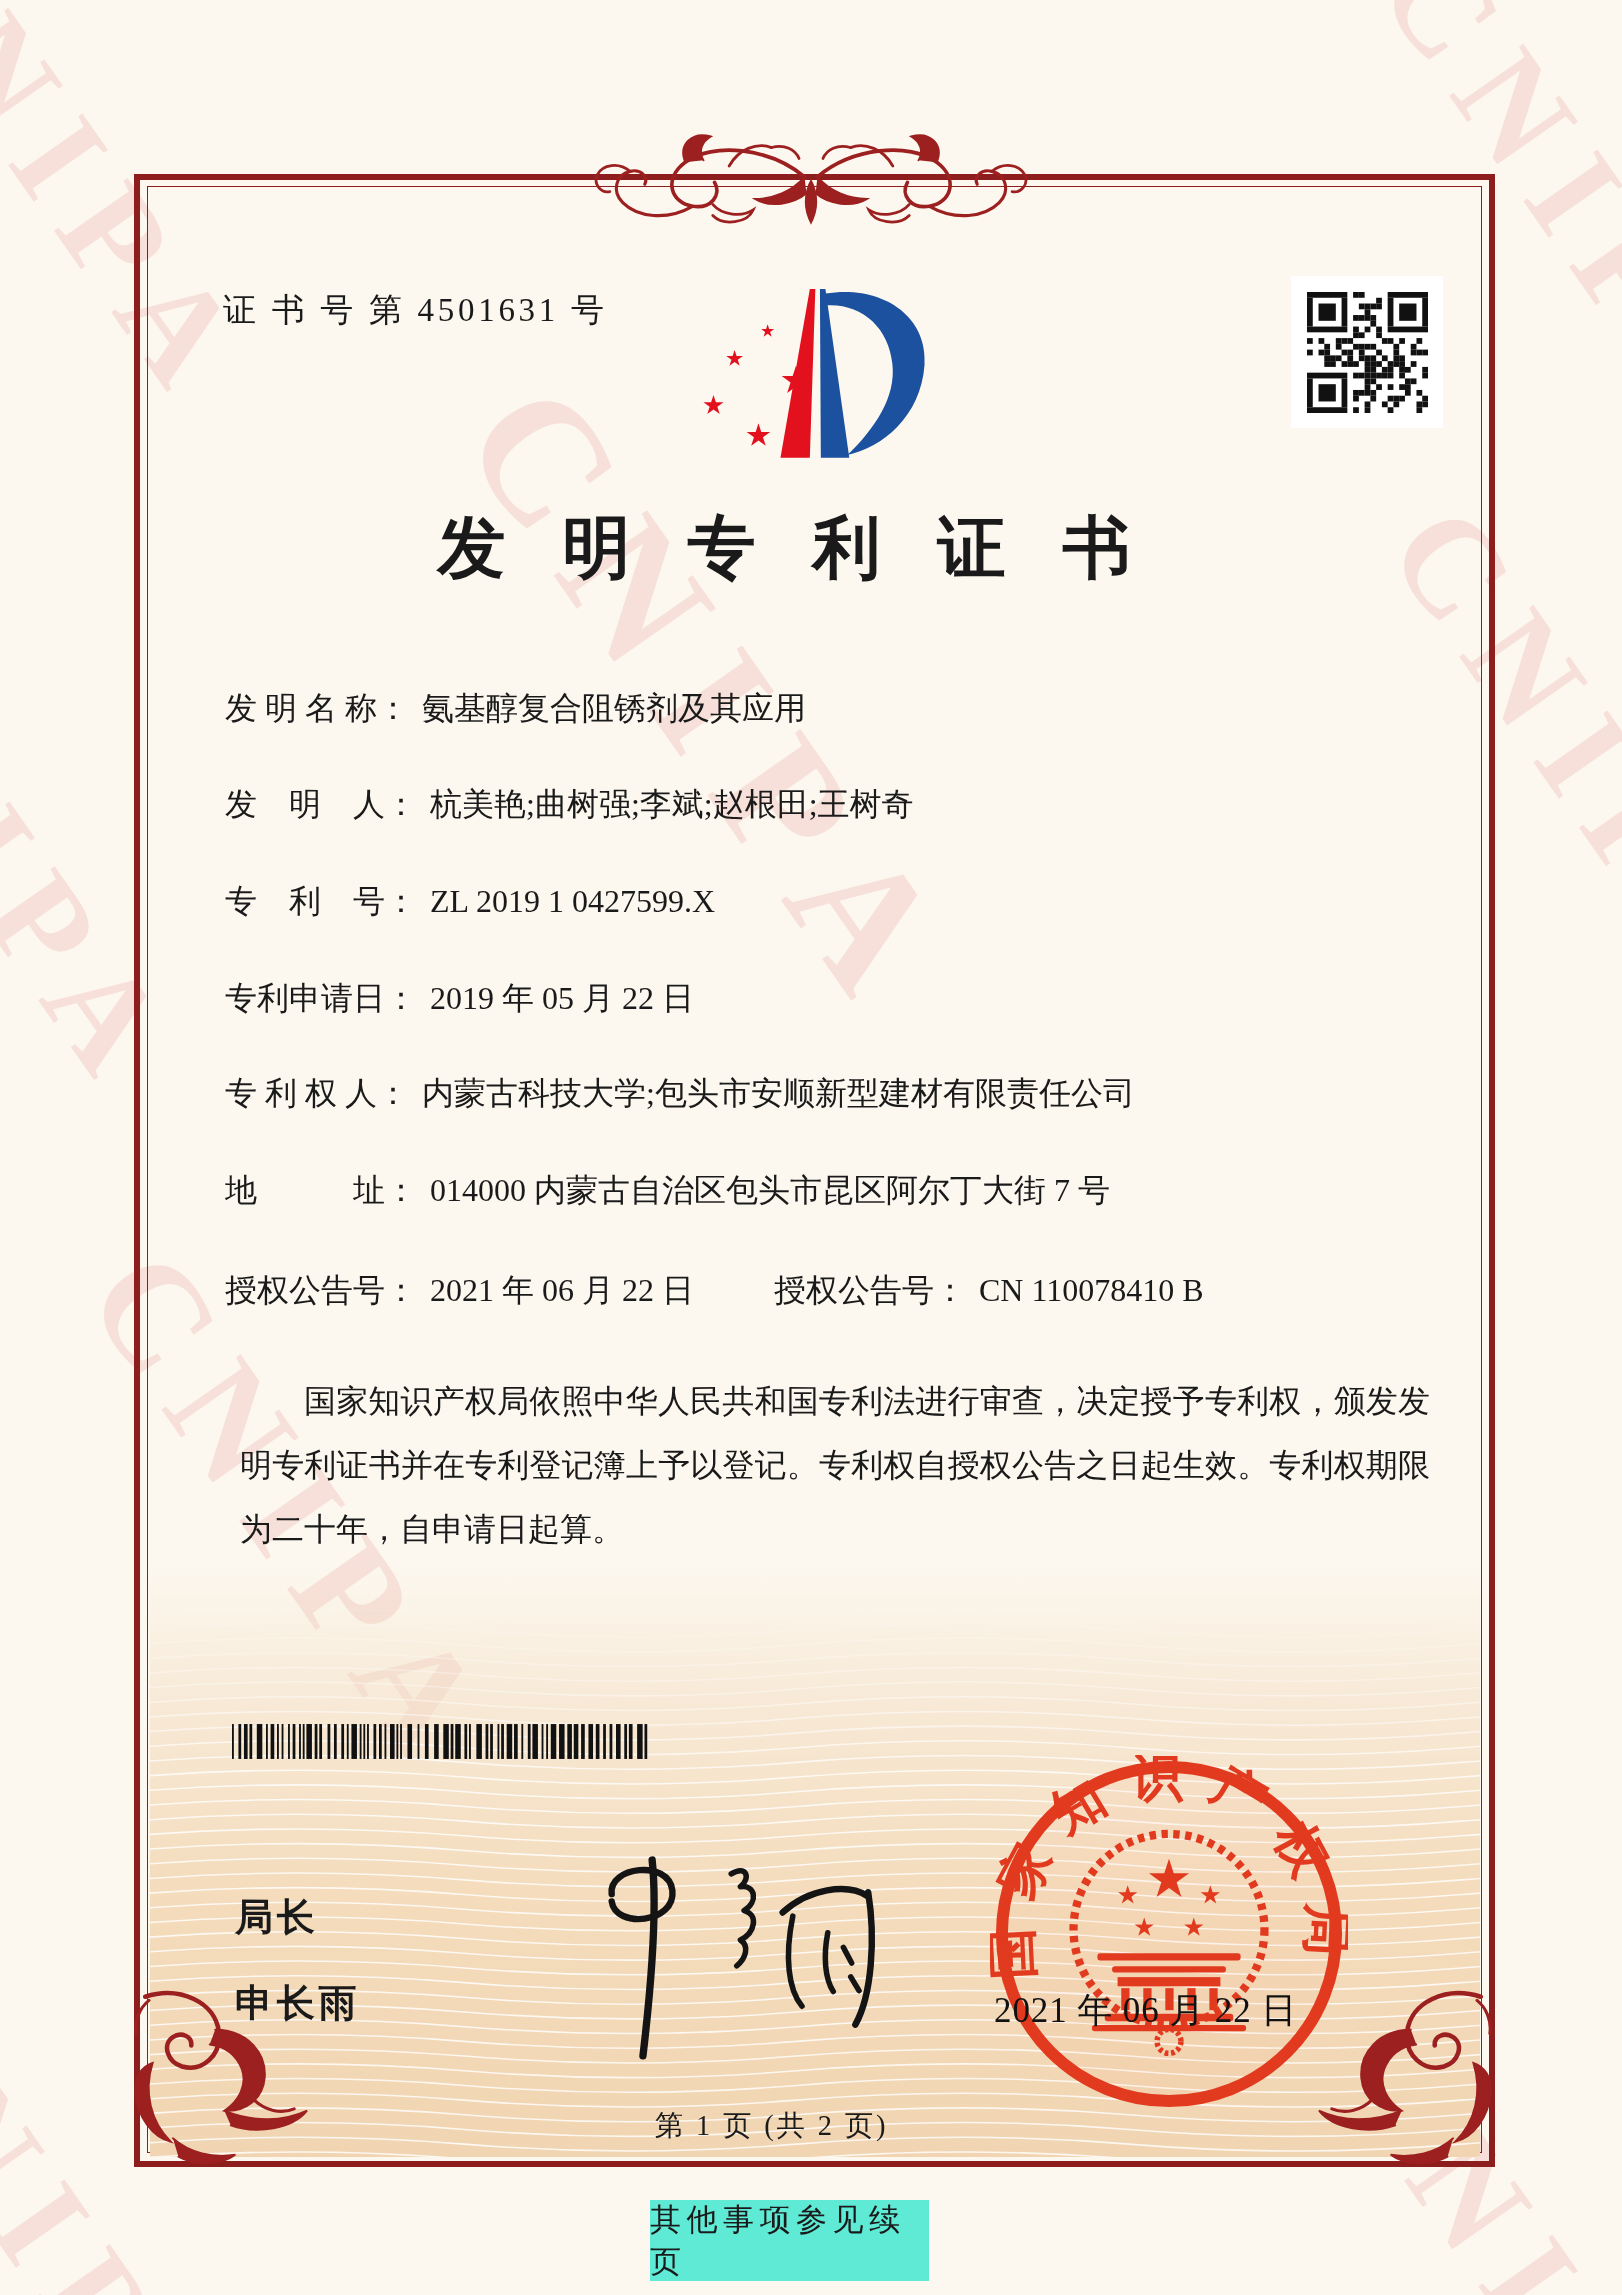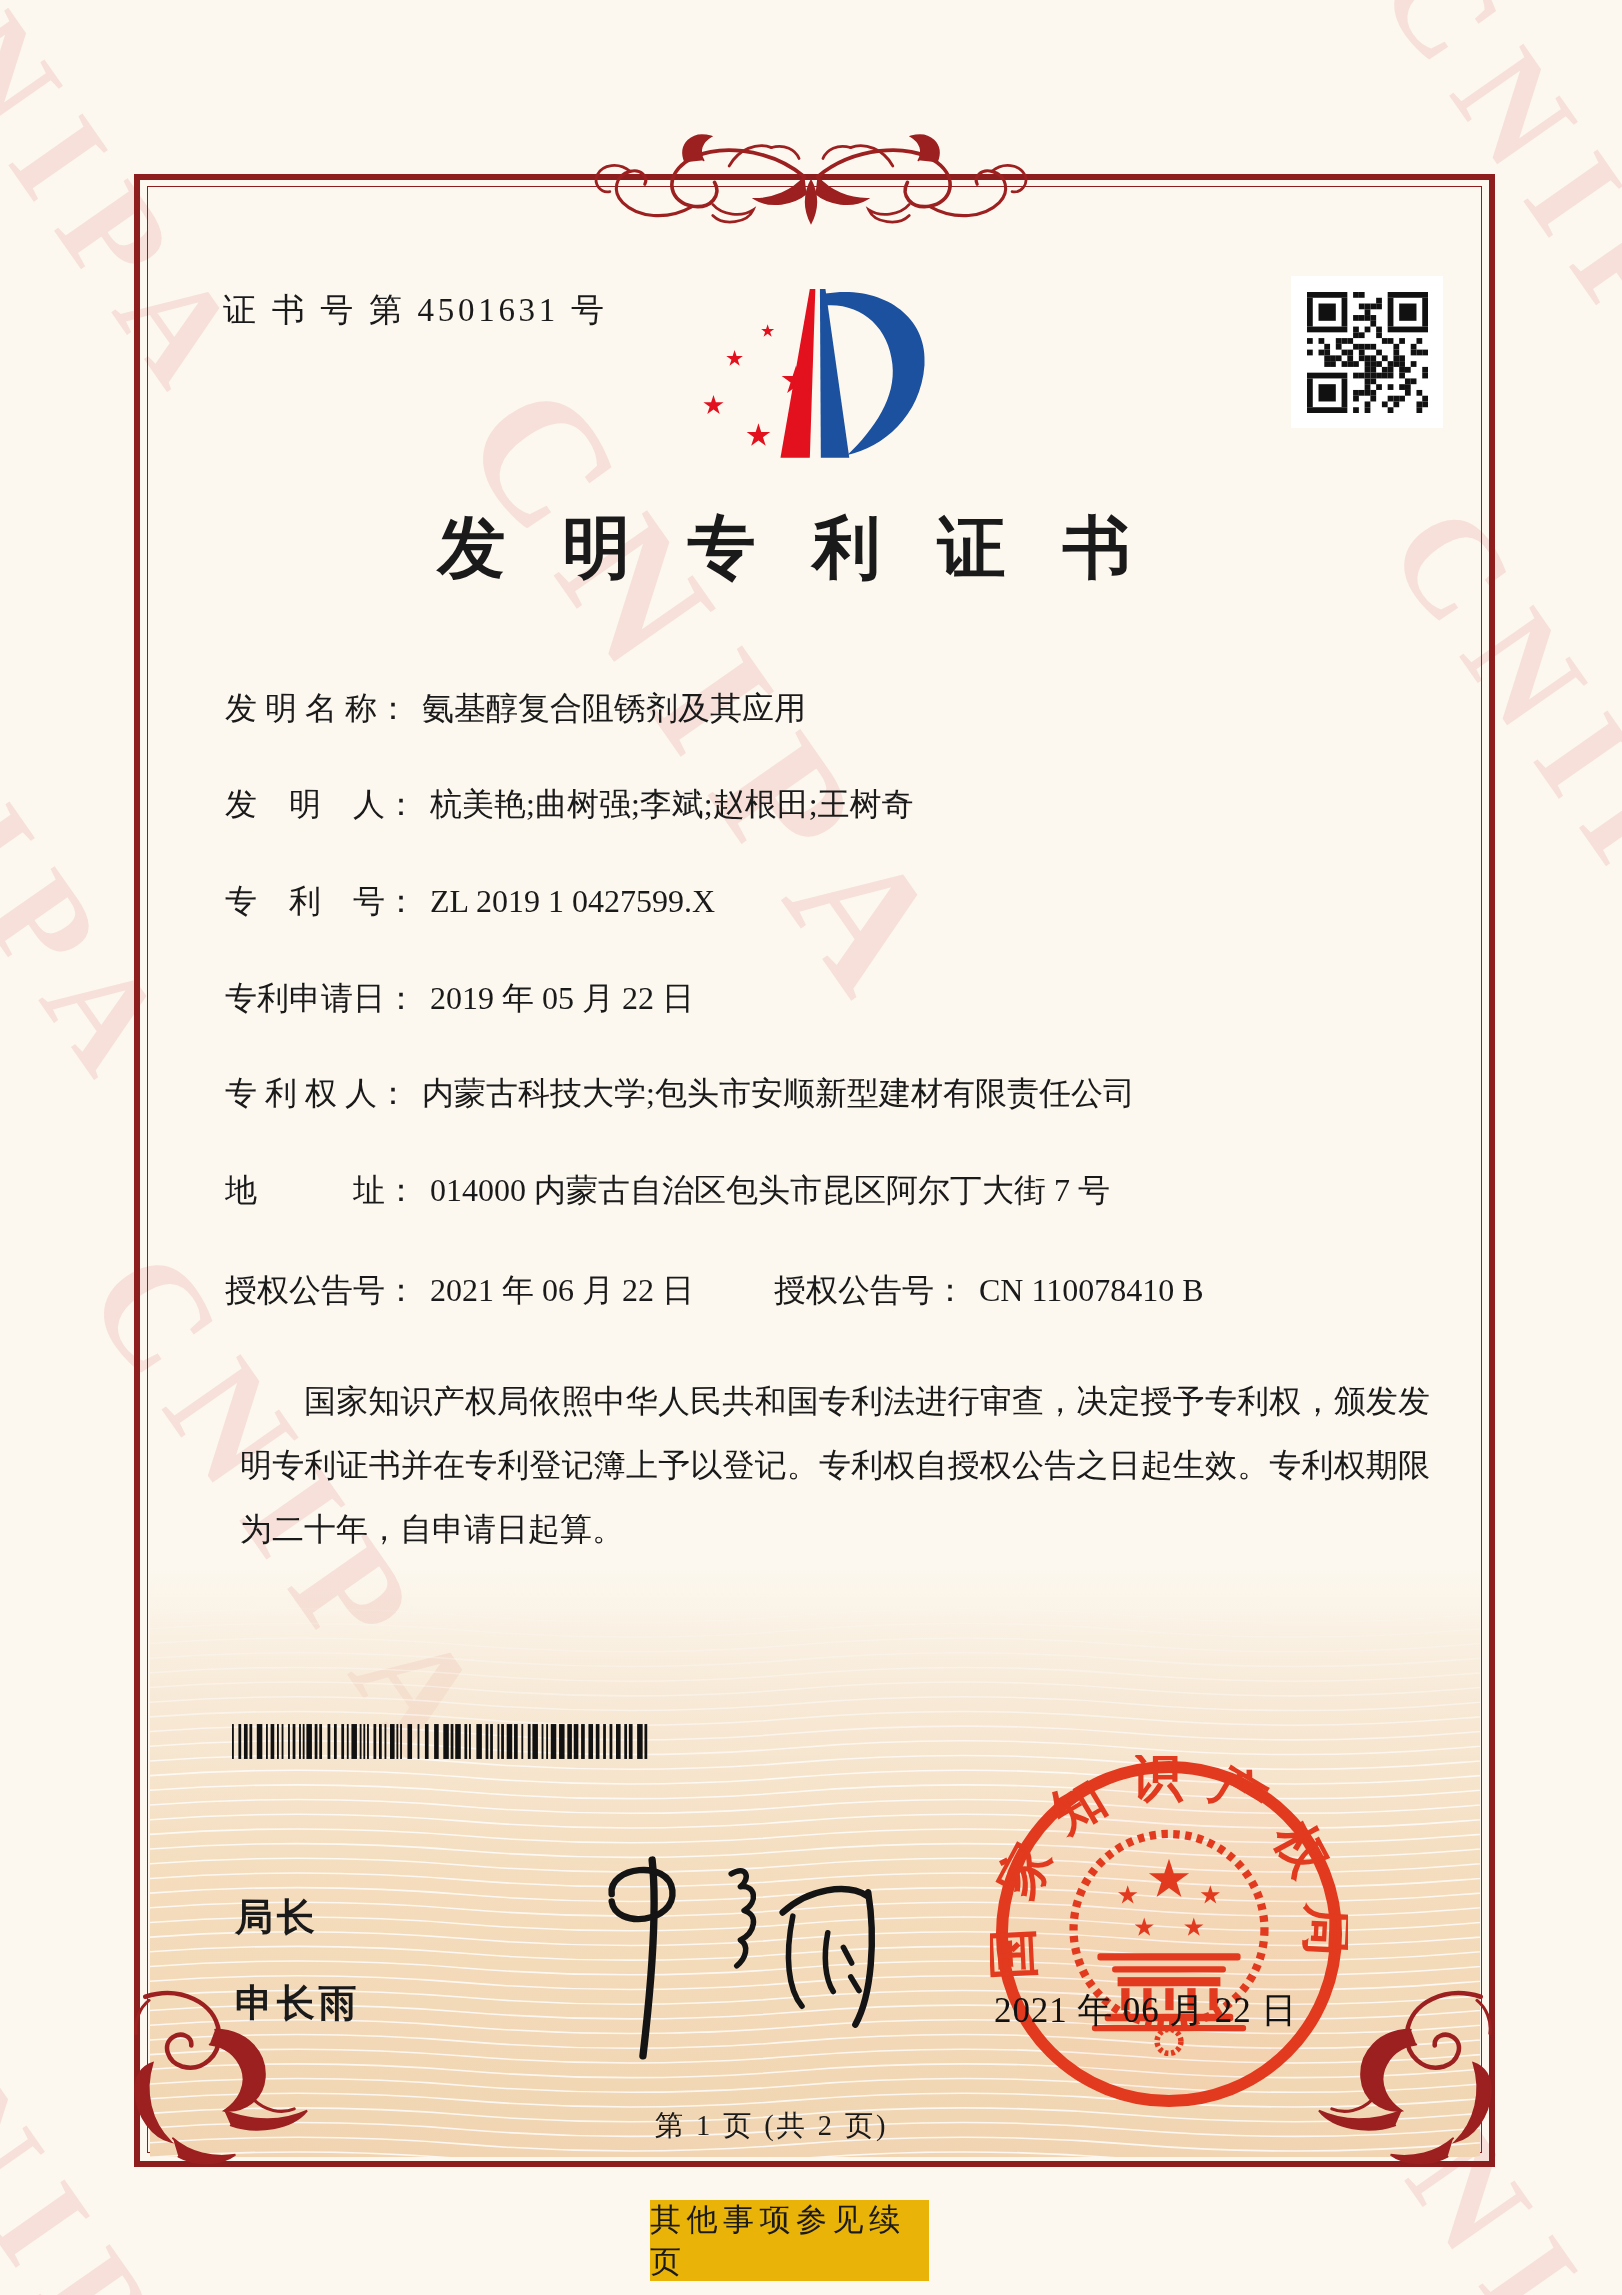--- a/index.html
+++ b/index.html
@@ -52,21 +52,21 @@
   .officer-title{top:1892px;}
   .officer-name{top:1978px;}
   .signature{position:absolute;left:551px;top:1837px;z-index:6;}
   
   .seal{position:absolute;left:990px;top:1755px;width:358px;height:358px;z-index:7;}
   .seal-date{position:absolute;left:994px;top:1987px;width:312px;z-index:8;
     font-size:35px;letter-spacing:0.9px;color:#111;}
   
   .page-info{position:absolute;left:0;top:2107px;width:1543px;text-align:center;font-size:28.5px;
     letter-spacing:2.8px;z-index:6;}
-  .footer-note{position:absolute;left:650px;top:2200px;width:279px;height:81px;background:#eab308;
+  .footer-note{position:absolute;left:650px;top:2200px;width:279px;height:81px;background:#5eead4;
     z-index:6;display:flex;align-items:center;justify-content:center;font-size:31px;letter-spacing:5.5px;}
   .hidden-defs{position:absolute;width:0;height:0;overflow:hidden;}
 </style>
 </head>
 <body>
 
 <svg class="hidden-defs" aria-hidden="true">
   <defs>
     <path id="star" d="M0,-10 L2.245,-3.09 L9.511,-3.09 L3.633,1.18 L5.878,8.09 L0,3.82 L-5.878,8.09 L-3.633,1.18 L-9.511,-3.09 L-2.245,-3.09 Z"></path>
     <g id="dragon-half" fill="none" stroke="#9c2020" stroke-width="4" stroke-linecap="round">

